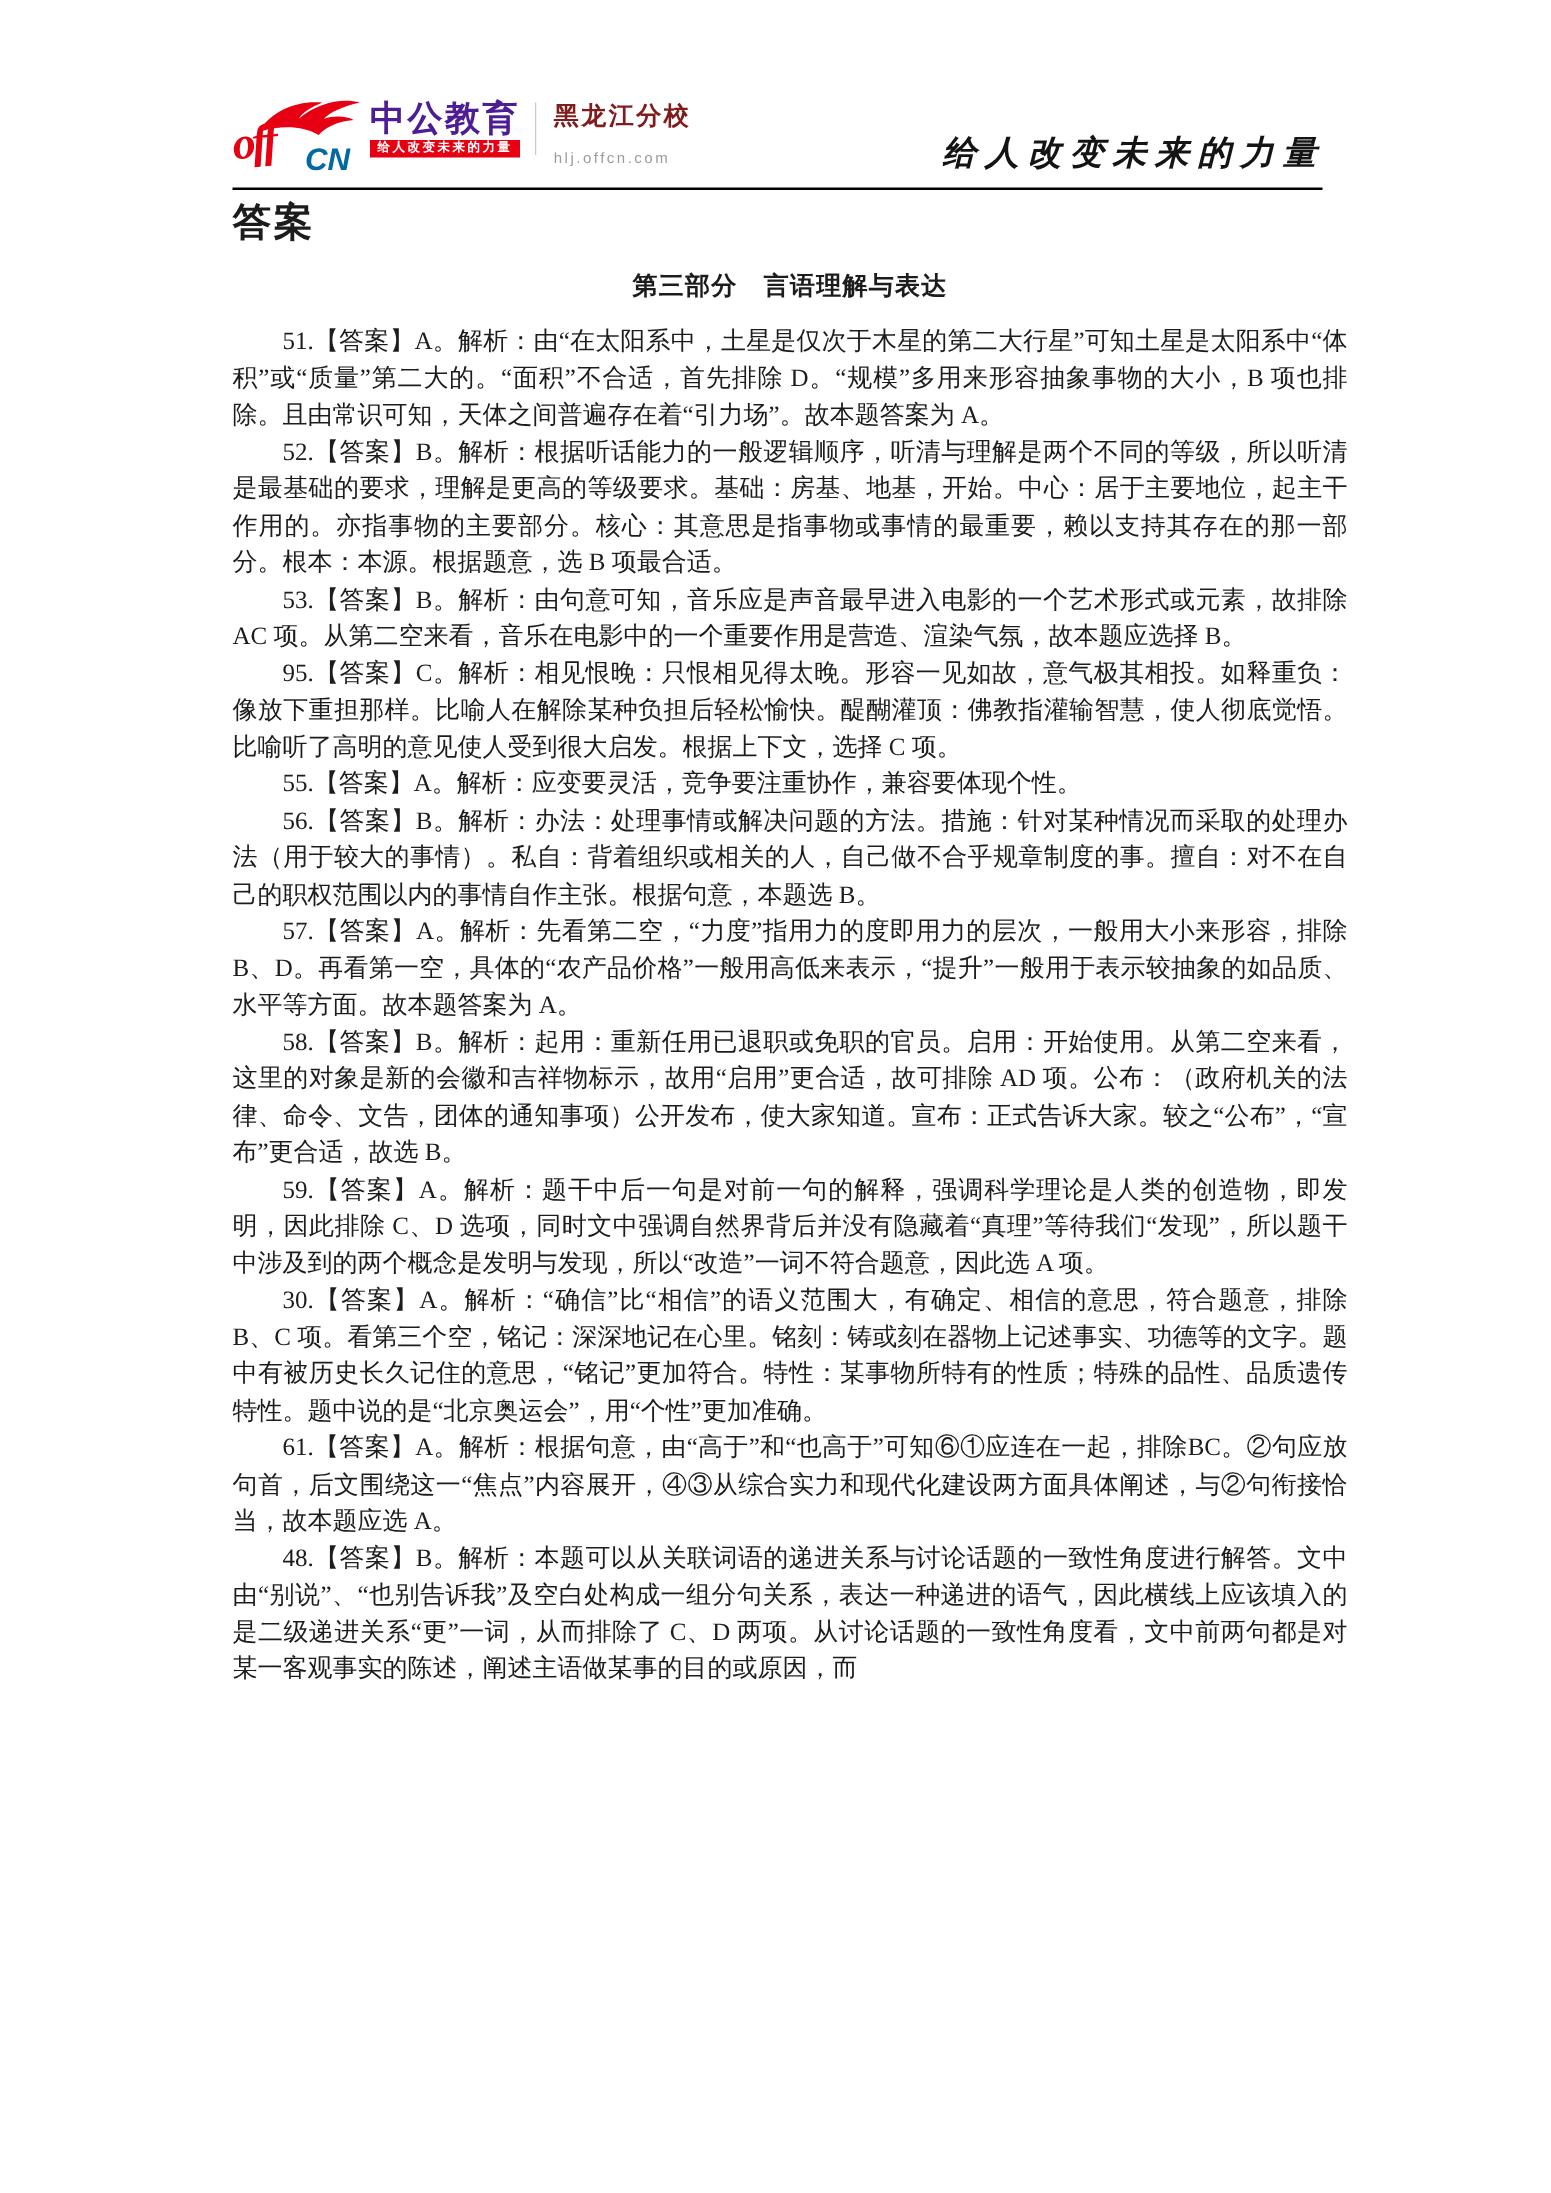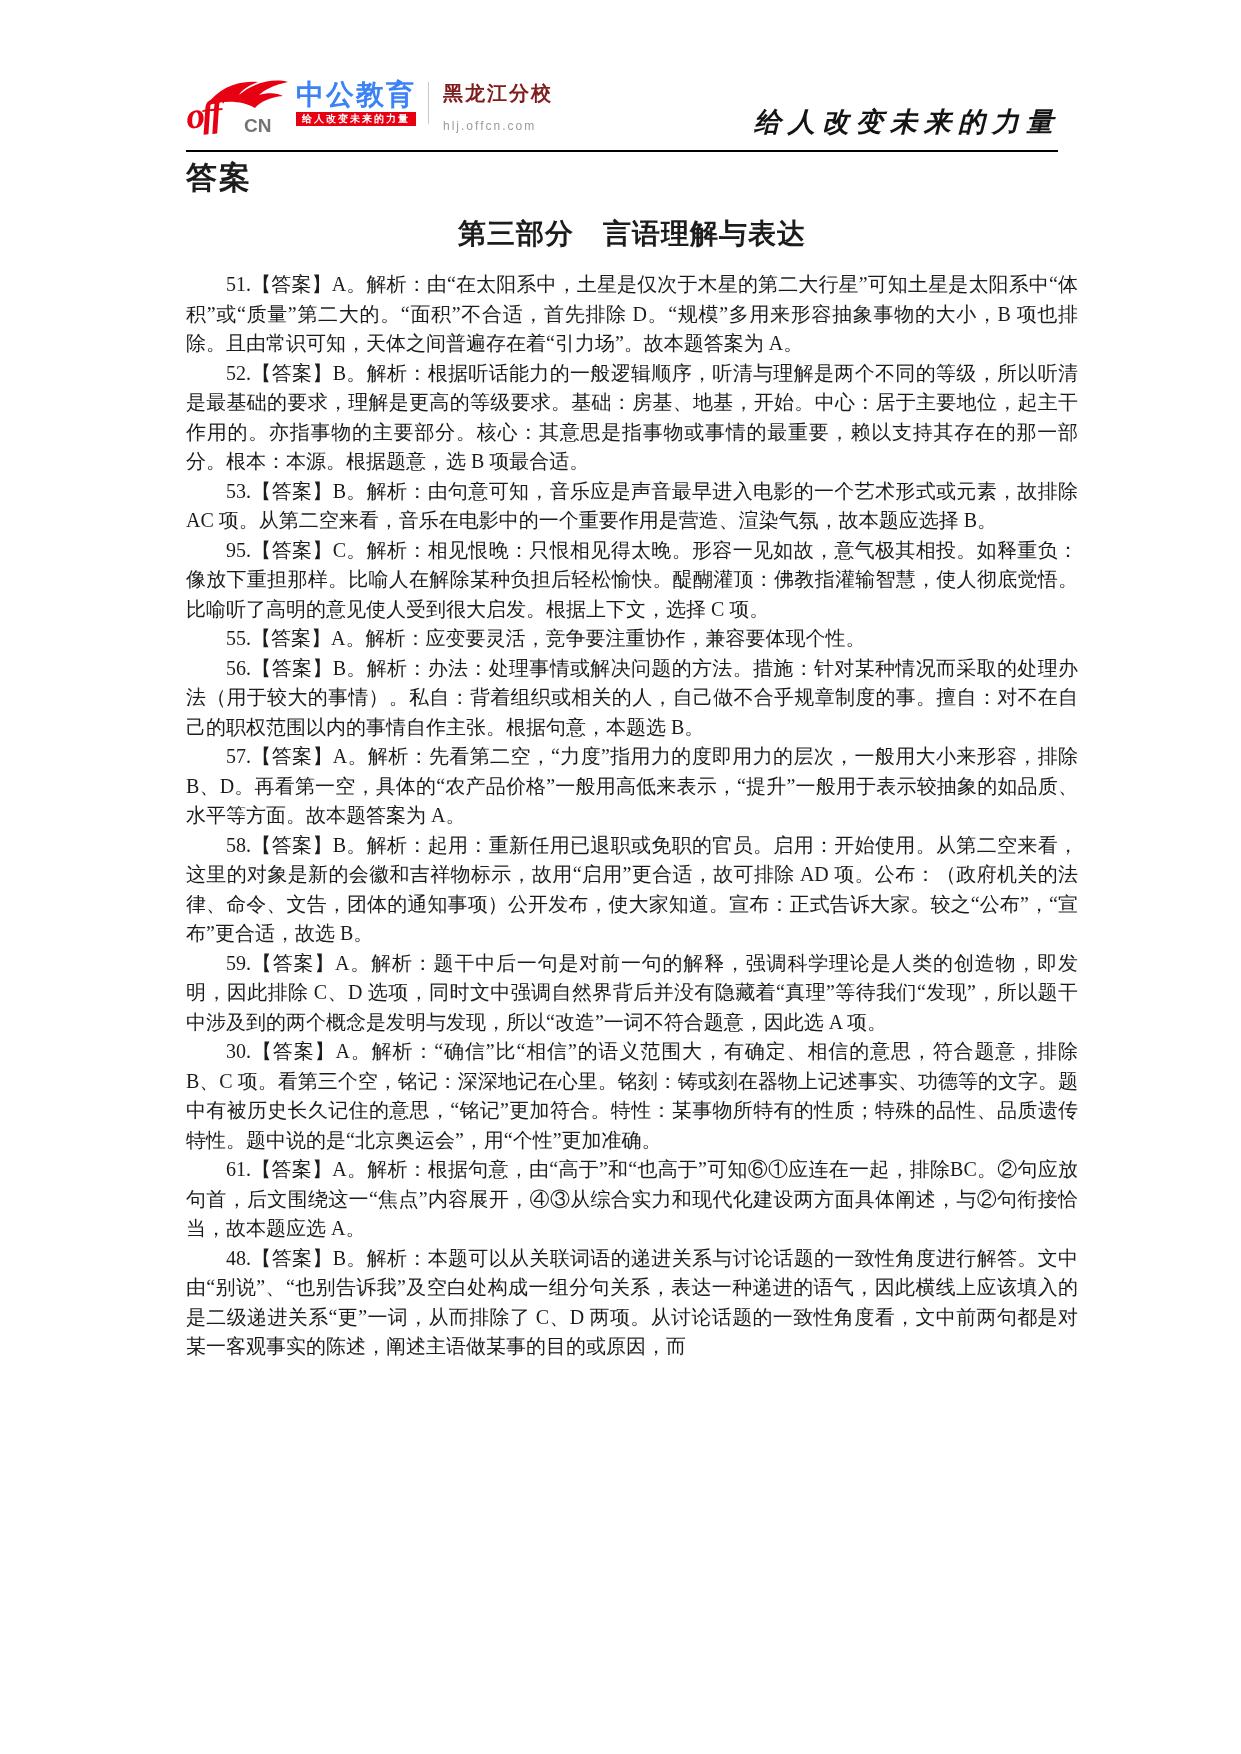--- a/index.html
+++ b/index.html
@@ -23,28 +23,28 @@
   .logo-mark .off {
     position: absolute; left: 0; top: 16px;
     font-family: "Liberation Serif", serif;
     font-style: italic; font-weight: bold;
     font-size: 37px; line-height: 1; letter-spacing: -3px;
     color: #e60012; transform: rotate(-6deg);
   }
   .logo-mark .cn {
     position: absolute; left: 58px; top: 36px;
     font-family: "Liberation Sans", sans-serif;
-    font-weight: bold;
-    font-size: 19px; line-height: 1; color: #737373;
+    font-style: italic; font-weight: bold;
+    font-size: 25px; line-height: 1; color: #0369a1;
   }
   .logo-text { margin-left: 4px; }
   .brand {
     font-family: "Liberation Sans", sans-serif;
     font-weight: bold; font-size: 28px; line-height: 1.05;
-    color: #3b82f6; letter-spacing: 2px; white-space: nowrap;
+    color: #4c1d95; letter-spacing: 2px; white-space: nowrap;
   }
   .tagline-banner {
     margin-top: 3px; background: #e60012; color: #ffffff;
     font-family: "Liberation Sans", sans-serif; font-weight: bold;
     font-size: 10px; line-height: 14px; text-align: center;
     letter-spacing: 2px; padding: 0 3px; white-space: nowrap;
   }
   .logo-divider { width: 1px; height: 42px; background: #c9c9c9; margin: 2px 10px 0 12px; }
   .branch {
     font-family: "Liberation Sans", sans-serif; font-weight: bold;
@@ -64,21 +64,21 @@
   .rule { position: absolute; left: 186px; top: 150px; width: 872px; height: 2px; background: #000000; }
 
   
   .main { position: absolute; left: 186px; top: 152px; width: 892px; }
   .doc-title {
     margin: 5px 0 0 0; text-align: left;
     font-size: 31px; font-weight: bold; letter-spacing: 2px;
   }
   .section-title {
     margin: 16px 0 0 0; text-align: center;
-    font-size: 28px; font-weight: bold; letter-spacing: 1px;
+    font-size: 20px; font-weight: bold; letter-spacing: 1px;
   }
   .answers { margin-top: 17px; }
   .ans {
     margin: 0; padding: 0;
     font-size: 20px; line-height: 29.5px;
     text-indent: 2em;
     text-align: justify;
     text-justify: inter-ideograph;
     word-break: break-all;
   }

